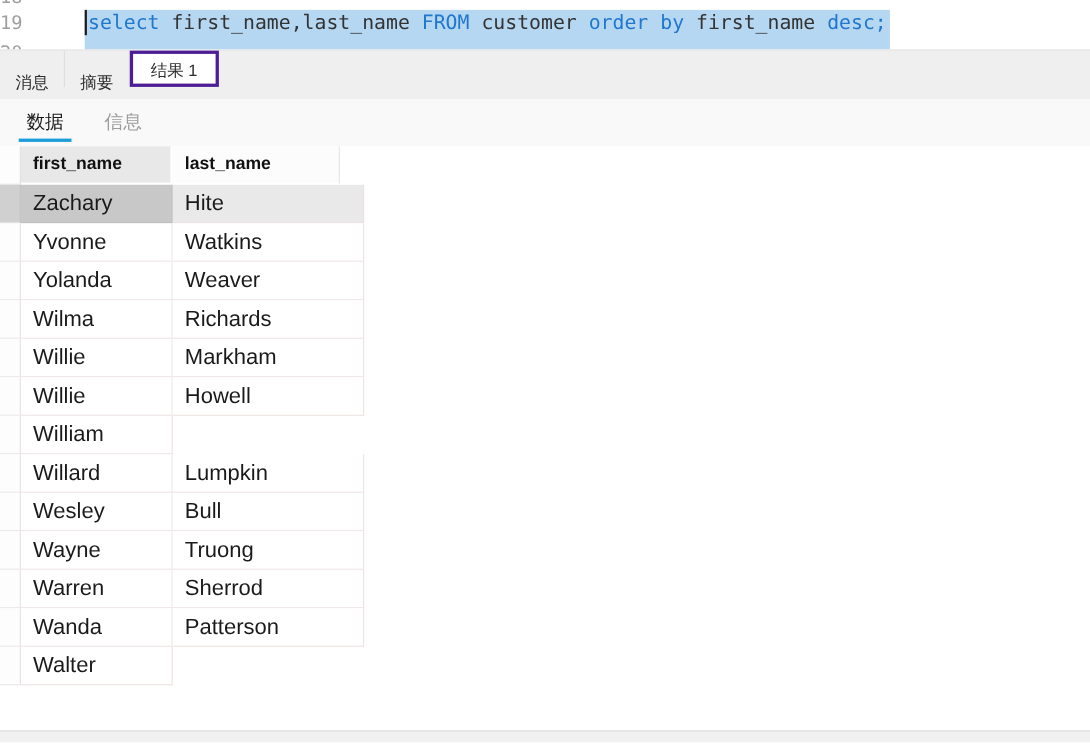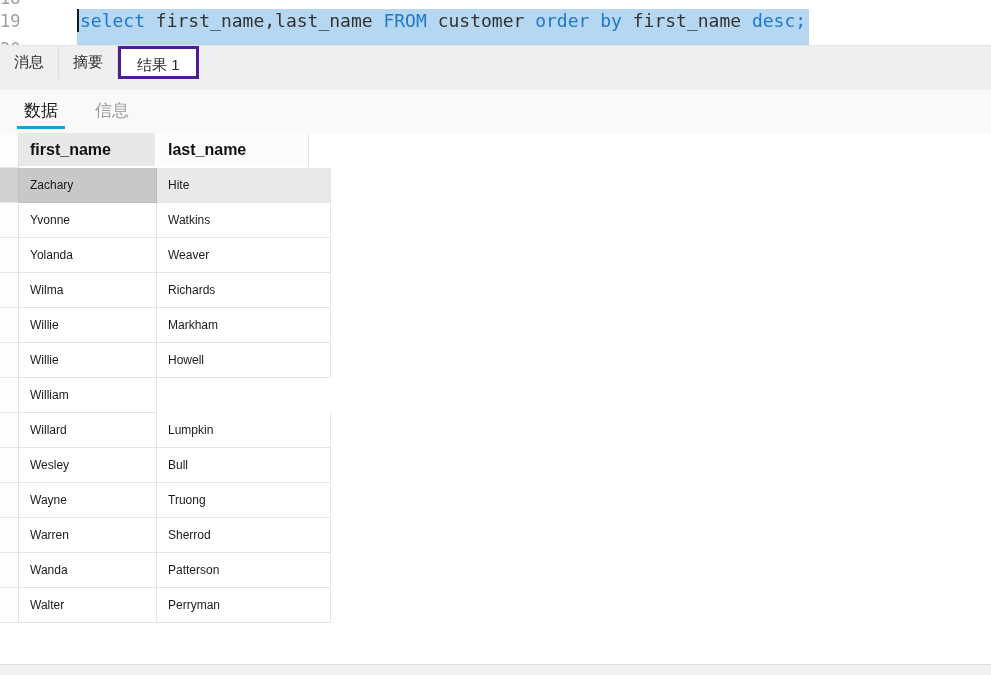--- a/index.html
+++ b/index.html
@@ -22,21 +22,21 @@
   .tok-kw { color:#2077cc; }
   .tok-plain { color:#333333; }
   .caret { position:absolute; left:77px; top:9px; width:2px; height:23px;
            background:#1a1a1a; }
 
   
   .tabstrip { position:absolute; left:0; top:45px; width:991px; height:45px;
               background:#f0efef; border-top:1px solid #e6e4e4;
               display:flex; align-items:flex-start; }
   .tab { height:33px; line-height:32px; text-align:center; font-size:15px;
-         color:#2b2b2b; padding:0 14px; border-right:1px solid #dedcdc; }
+         color:#2b2b2b; padding:14px 14px; border-right:1px solid #dedcdc; }
   .tab.active { background:#ffffff; border:3px solid #4c1d95; padding:0 16px; }
 
   
   .subtabs { position:absolute; left:0; top:90px; width:991px; height:43px;
              background:#faf9f9; display:flex; align-items:flex-start; }
   .subtab { margin-top:8px; height:31px; line-height:26px; font-size:17px;
             padding:0 7px; color:#9c9c9c; border-bottom:3px solid transparent; }
   .subtab.active { color:#1a1a1a; border-bottom-color:#1b9dd9; }
   .subtab:first-child { margin-left:17px; }
   .subtab + .subtab { margin-left:23px; }
@@ -45,21 +45,21 @@
   .grid { position:absolute; left:0; top:133px; background:#ffffff; }
   .grow { display:flex; height:35px; }
   .gutter { width:19px; height:35px; background:#fdfdfd;
             border-right:1px solid #e0e0e0; border-bottom:1px solid #e6e6e6; }
   .gutter.sel { background:#d0d0d0; border-right-color:#c2c2c2; }
   .hcell { height:35px; line-height:33px; font-weight:700; font-size:16px;
            color:#111; padding-left:11px;
            border-right:2px solid #ffffff; border-bottom:2px solid #ffffff; }
   .hcell.c0 { width:138px; background:#e8e8e8; }
   .hcell.c1 { width:152px; background:#fcfcfc; border-right:1px solid #eae2e2; }
-  .cell { height:35px; line-height:34px; font-size:12px; color:#1a1a1a;
+  .cell { height:35px; line-height:34px; font-size:20px; color:#1a1a1a;
           padding-left:11px; background:#ffffff;
           border-right:1px solid #ede2e2; border-bottom:1px solid #ede2e2; }
   .cell.c0 { width:138px; }
   .cell.c1 { width:174px; }
   .cell.rowsel { background:#e9e9e9; }
   .cell.cellsel { background:#c8c8c8; border-right-color:#bdbdbd; border-bottom-color:#bdbdbd; }
 
   
   .hscroll { position:absolute; left:0; top:664px; width:991px; height:11px;
              background:#f1f1f1; border-top:1px solid #dcdcdc; }
@@ -156,20 +156,19 @@
           <div class="cell c1">Sherrod</div>
         </div>
         <div class="grow">
           <div class="gutter"></div>
           <div class="cell c0">Wanda</div>
           <div class="cell c1">Patterson</div>
         </div>
         <div class="grow">
           <div class="gutter"></div>
           <div class="cell c0">Walter</div>
-          <div class="cell c1">Perryman</div>
         </div>
       </div>
   </div>
 
   <div class="hscroll"></div>
 
 </div>
 
 </body></html>

